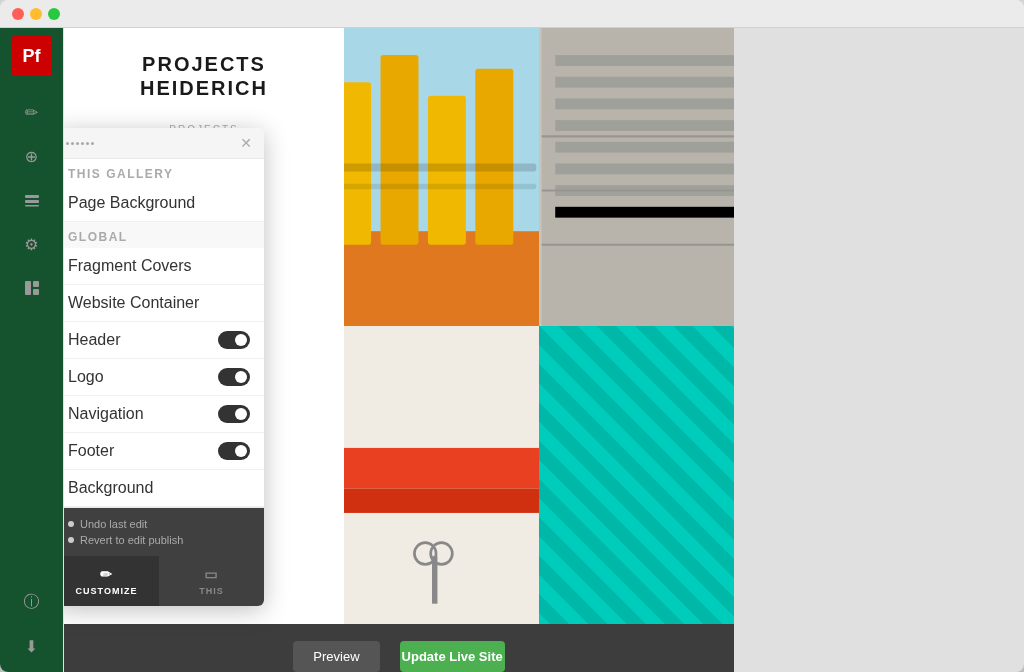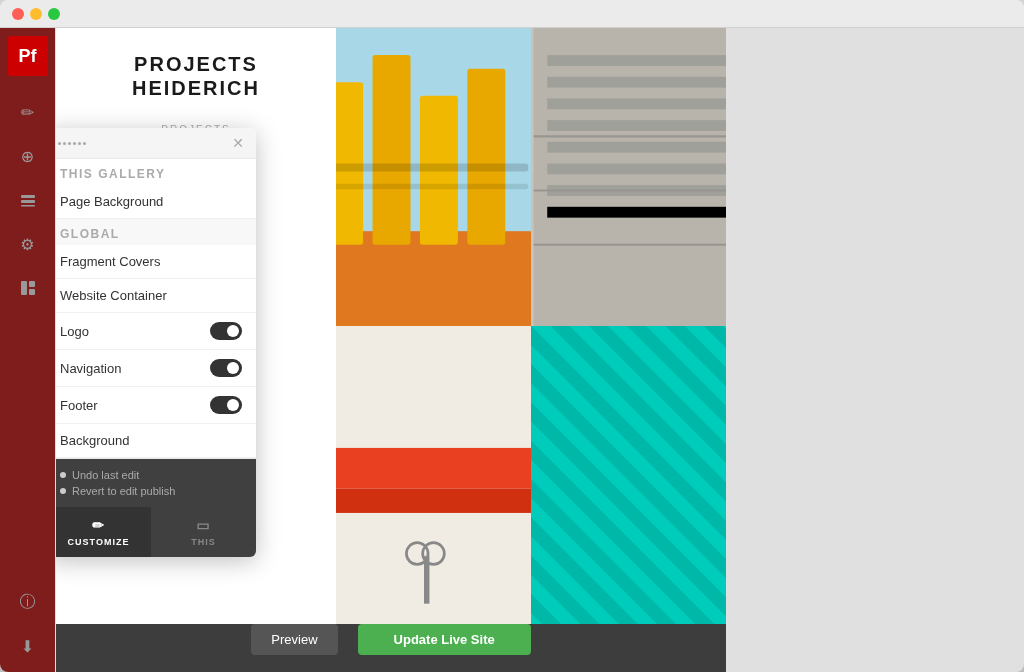--- a/index.html
+++ b/index.html
@@ -48,22 +48,22 @@
     .tb-max { background: #28c840; }
 
     .app-body {
       display: flex;
       flex: 1;
       overflow: hidden;
     }
 
     
     .icon-sidebar {
-      width: 56px;
-      background: #7f1d1d;
+      width: 64px;
+      background: #14532d;
       border-right: 1px solid #e0e0e0;
       display: flex;
       flex-direction: column;
       align-items: center;
       padding-top: 8px;
       gap: 4px;
       flex-shrink: 0;
     }
 
     .pf-logo {
@@ -215,42 +215,42 @@
       grid-column: 2;
       grid-row: 2;
       background: #00c4b4;
     }
 
     
     .bottom-bar {
       background: rgba(40, 40, 40, 0.9);
       height: 48px;
       display: flex;
-      align-items: flex-start;
+      align-items: flex-end;
       justify-content: center;
       gap: 20px;
       flex-shrink: 0;
     }
 
     .btn-preview {
       background: #555;
       color: white;
       border: none;
       padding: 8px 20px;
       border-radius: 4px;
       font-size: 13px;
       cursor: pointer;
       font-weight: 500;
     }
 
     .btn-update {
       background: #4caf50;
       color: white;
       border: none;
-      padding: 8px 36px;
+      padding: 8px 2px;
       border-radius: 4px;
       font-size: 13px;
       cursor: pointer;
       font-weight: 600;
     }
 
     
     .settings-panel {
       position: absolute;
       top: 100px;
@@ -295,21 +295,21 @@
     .panel-section-label {
       font-size: 12px;
       letter-spacing: 1.5px;
       color: #aaa;
       padding: 8px 14px 4px;
       font-weight: 600;
     }
 
     .panel-item {
       padding: 9px 14px;
-      font-size: 13px;
+      font-size: 16px;
       color: #333;
       cursor: pointer;
       display: flex;
       align-items: center;
       justify-content: space-between;
       border-bottom: 1px solid #f0f0f0;
     }
 
     .global-section {
       background: #f8f8f8;
@@ -563,20 +563,24 @@
 
         <div class="panel-section-label global-section">GLOBAL</div>
 
         <div class="panel-item">
           <span>Fragment Covers</span>
         </div>
         <div class="panel-item">
           <span>Website Container</span>
         </div>
         <div class="panel-item">
+          <span>Header</span>
+          <div class="toggle"></div>
+        </div>
+        <div class="panel-item">
           <span>Logo</span>
           <div class="toggle"></div>
         </div>
         <div class="panel-item">
           <span>Navigation</span>
           <div class="toggle"></div>
         </div>
         <div class="panel-item">
           <span>Footer</span>
           <div class="toggle"></div>

